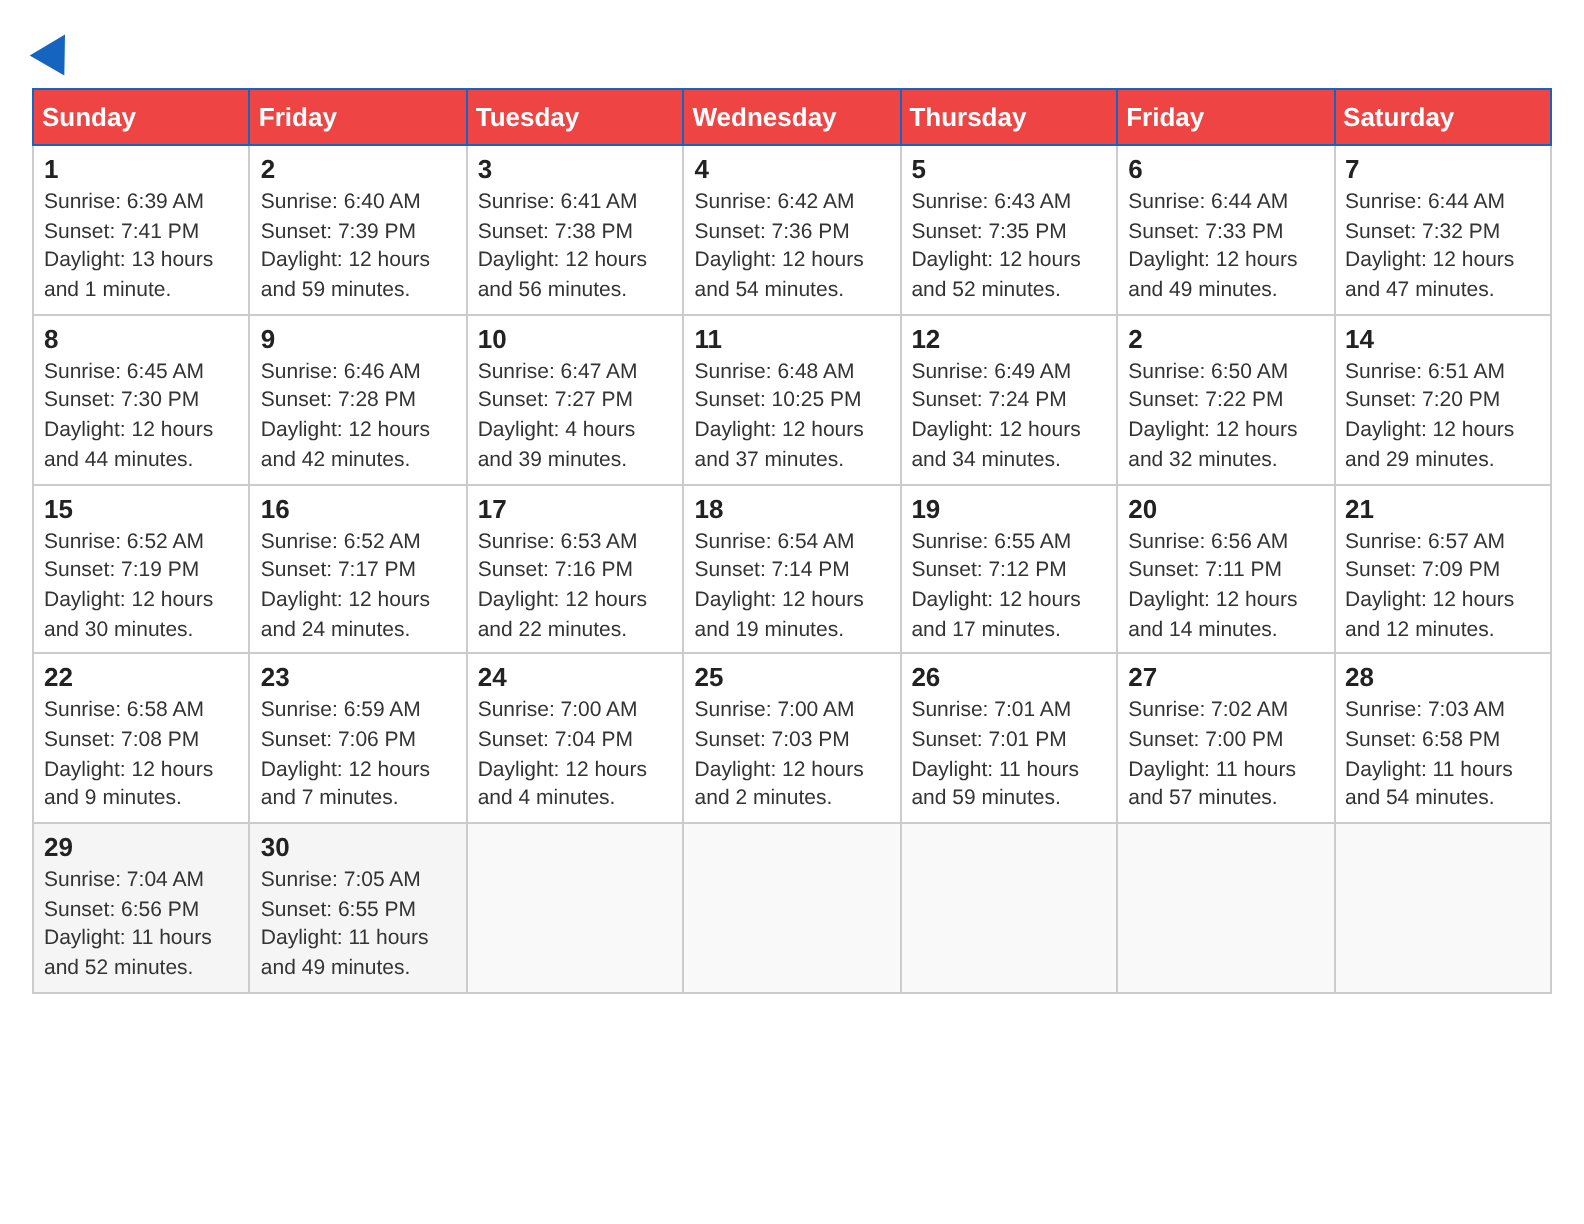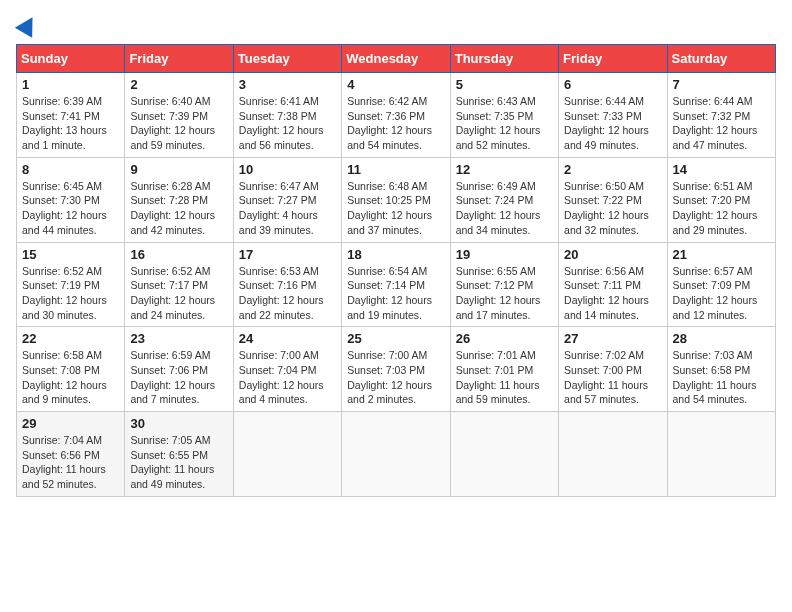--- a/index.html
+++ b/index.html
@@ -182,21 +182,21 @@
         <span class="day-num">8</span>
         <div class="day-info">
           <span>Sunrise: 6:45 AM</span><br>
           <span>Sunset: 7:30 PM</span><br>
           <span>Daylight: 12 hours and 44 minutes.</span>
         </div>
       </td>
         <td>
         <span class="day-num">9</span>
         <div class="day-info">
-          <span>Sunrise: 6:28 AM</span><br>
+          <span>Sunrise: 6:46 AM</span><br>
           <span>Sunset: 7:28 PM</span><br>
           <span>Daylight: 12 hours and 42 minutes.</span>
         </div>
       </td>
         <td>
         <span class="day-num">10</span>
         <div class="day-info">
           <span>Sunrise: 6:47 AM</span><br>
           <span>Sunset: 7:27 PM</span><br>
           <span>Daylight: 4 hours and 39 minutes.</span>

